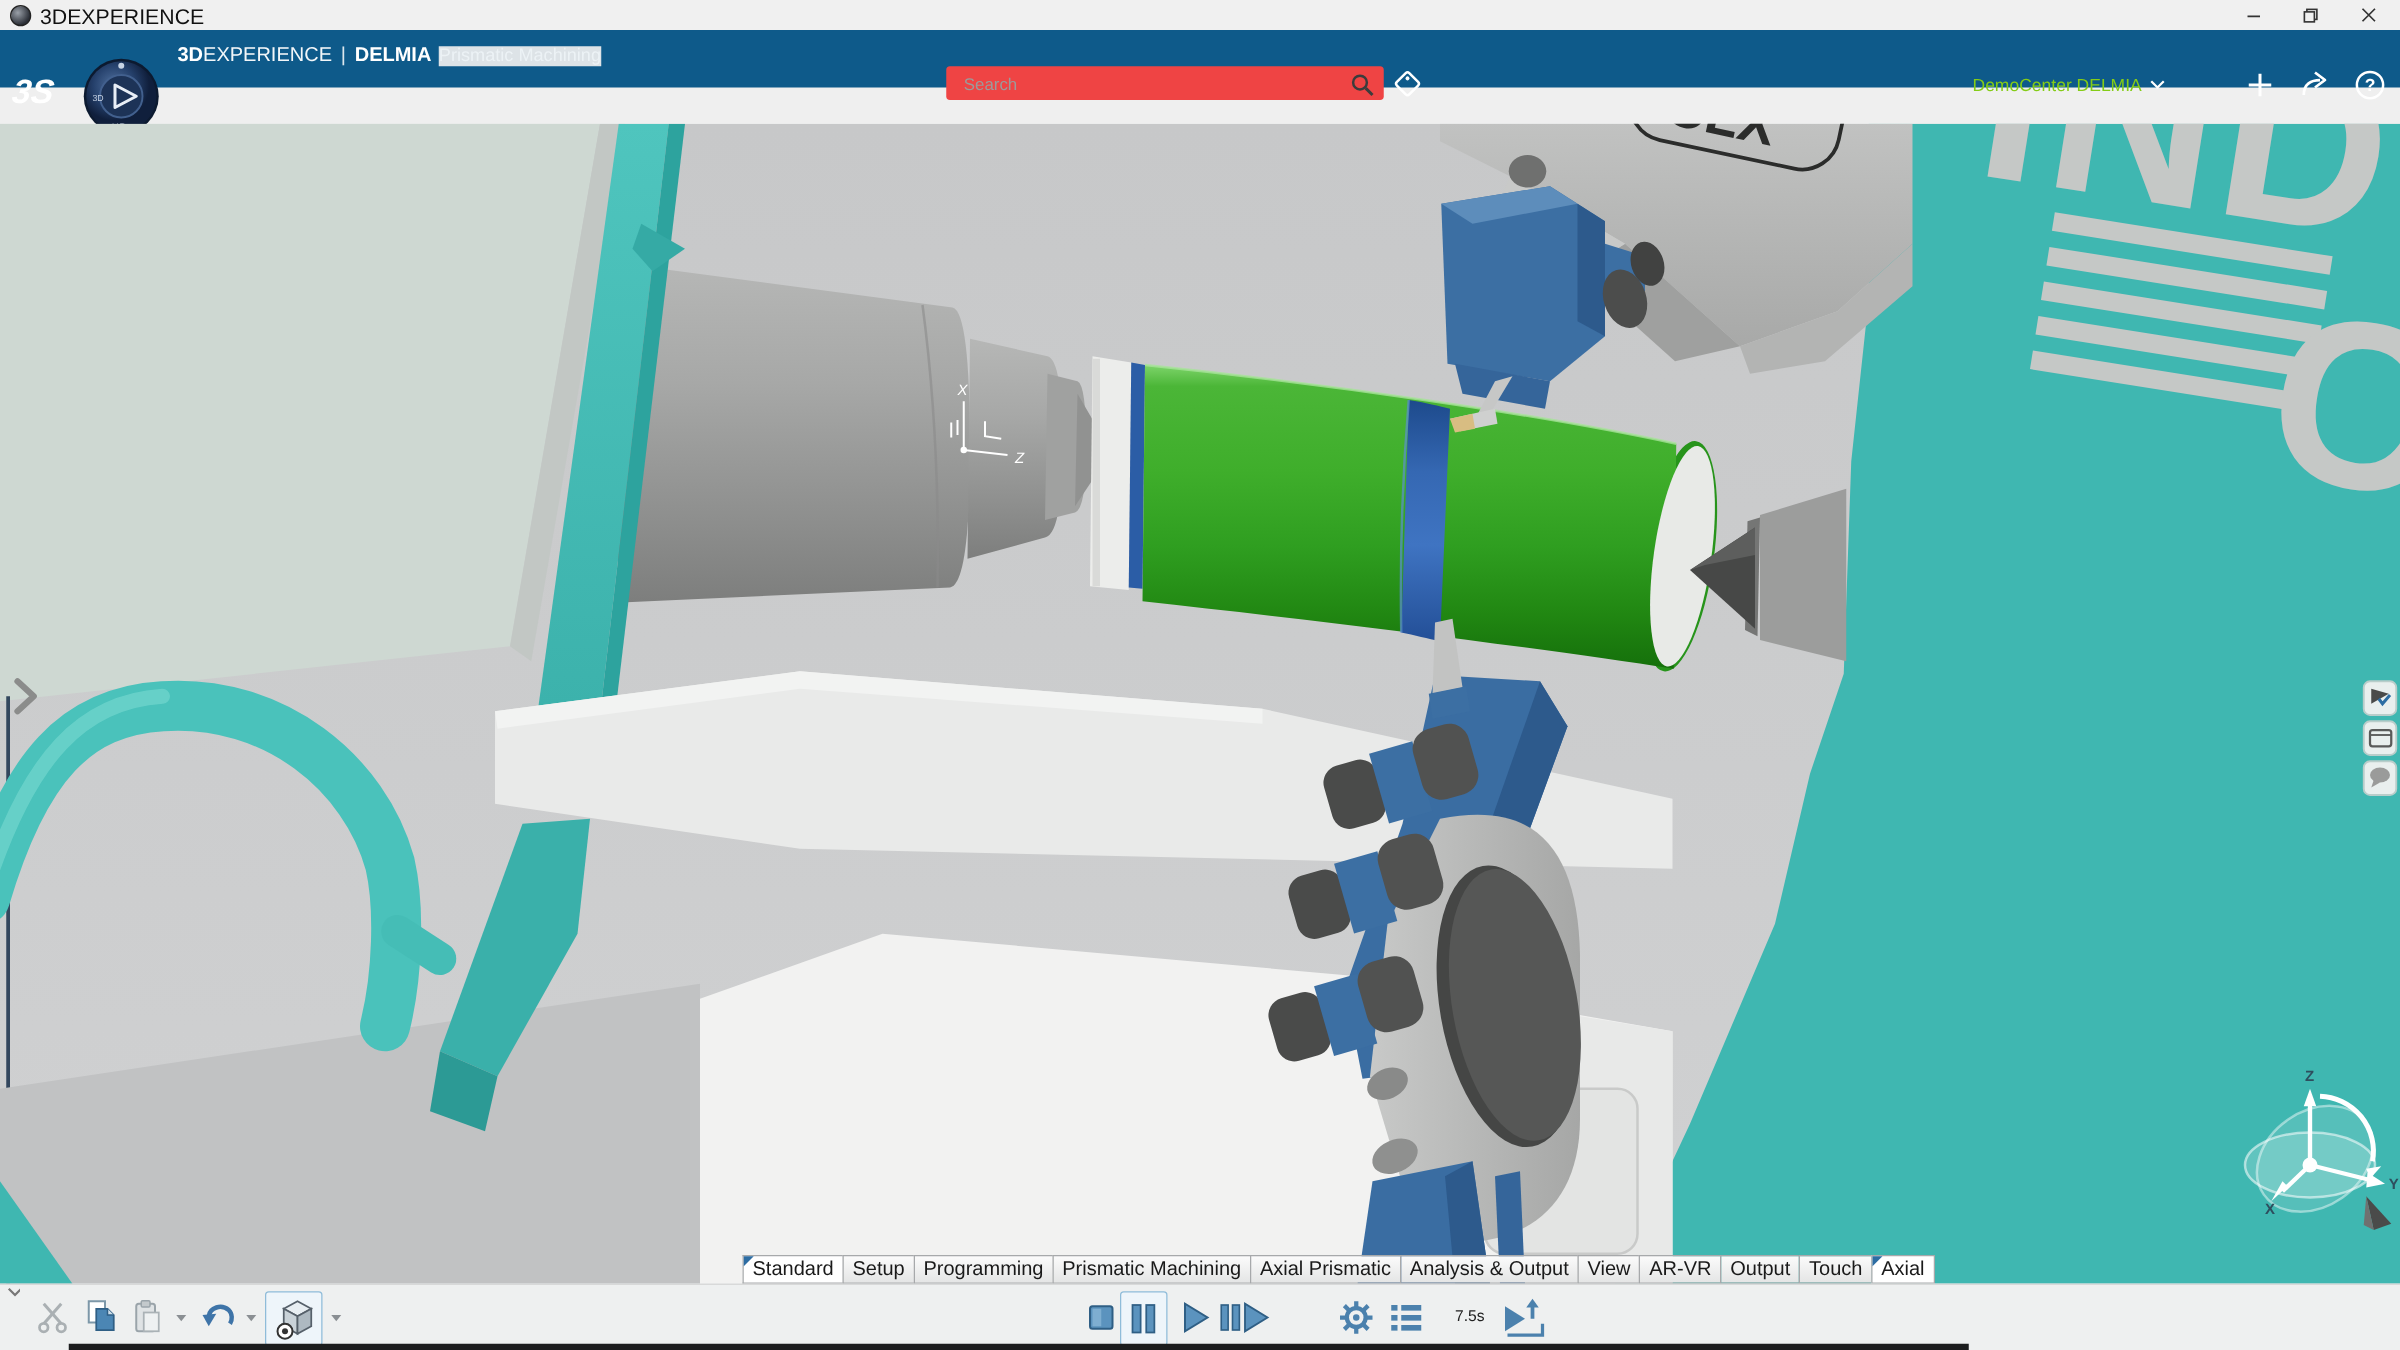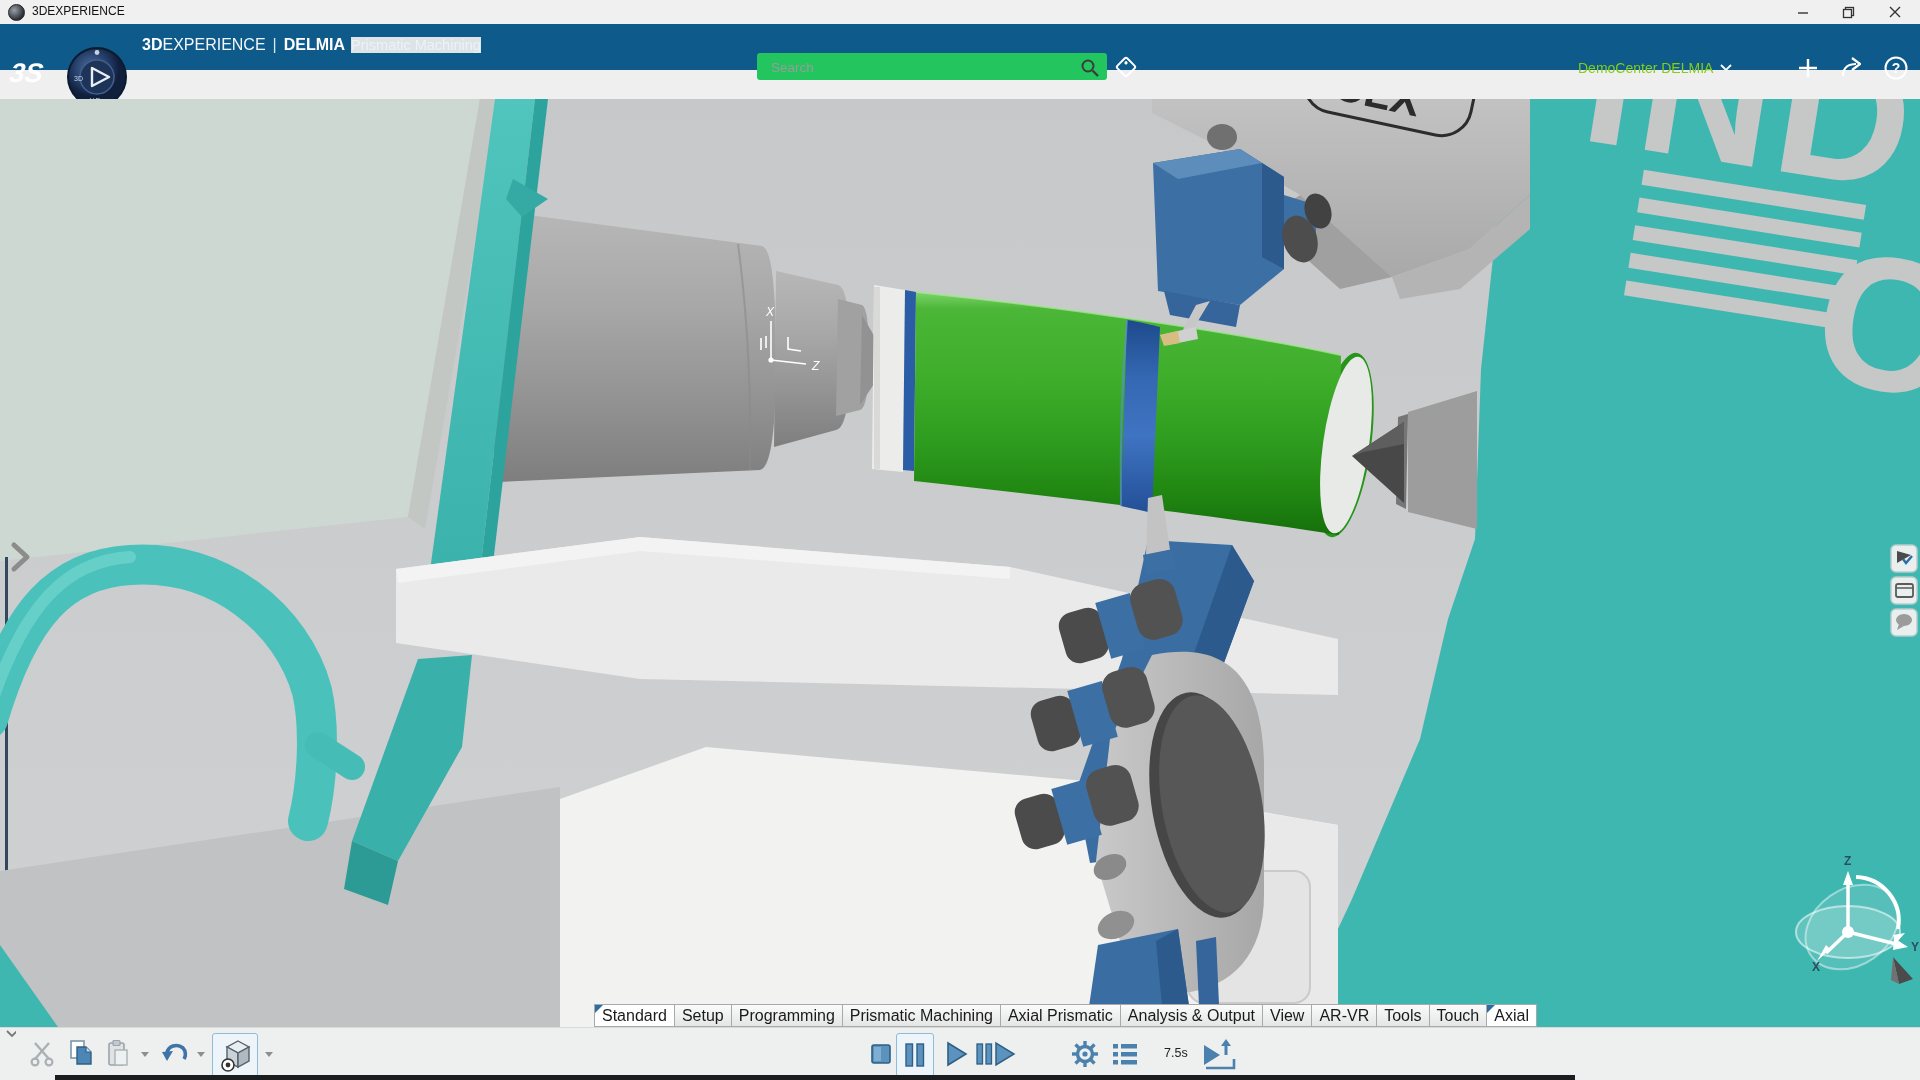--- a/index.html
+++ b/index.html
@@ -2,30 +2,30 @@
 <html><head>
 <meta charset="utf-8">
 <style>
   html,body{margin:0;padding:0;background:#444;}
   .app{position:relative;width:1920px;height:1080px;overflow:hidden;
        font-family:"Liberation Sans","DejaVu Sans",sans-serif;background:#efefef;}
   
   .titlebar{position:absolute;left:0;top:0;width:1920px;height:24px;background:#f0f0f0;}
   .titlebar .appico{position:absolute;left:8px;top:4px;width:15px;height:15px;border-radius:50%;
       background:radial-gradient(circle at 35% 35%,#9aa0a8,#2c3038 70%);border:1px solid #222;}
-  .titlebar .ttl{position:absolute;left:32px;top:4px;font-size:12px;color:#111;}
+  .titlebar .ttl{position:absolute;left:32px;top:4px;font-size:17px;color:#111;}
   .winbtn{position:absolute;top:0;width:45px;height:24px;display:flex;align-items:center;justify-content:center;}
   
   .header{position:absolute;left:0;top:24px;width:1920px;height:46px;background:#0e5a8a;}
   .brand{position:absolute;left:142px;top:12px;color:#fff;font-size:16px;white-space:nowrap;text-align:center;}
   .brand b{font-weight:bold;}
   .brand .lt{font-weight:normal;opacity:.95;}
   .brand .sep{margin:0 7px;opacity:.85;}
   .brand .app{margin-left:6px;font-size:14.5px;opacity:.92;}
-  .searchbox{position:absolute;left:757px;top:29px;width:350px;height:27px;background:#22c55e;border-radius:3px;}
+  .searchbox{position:absolute;left:757px;top:29px;width:350px;height:27px;background:#ef4444;border-radius:3px;}
   .searchbox input{position:absolute;left:12px;top:3px;width:300px;height:20px;border:0;outline:none;
       font-size:13.5px;color:#333;font-family:inherit;background:transparent;}
   .searchbox input::placeholder{color:#9b9b9b;}
   .hico{position:absolute;top:30px;width:28px;height:28px;display:flex;align-items:center;justify-content:center;}
   .usermenu{position:absolute;left:1578px;top:36px;color:#84cc16;font-size:14px;display:flex;align-items:center;gap:7px;cursor:default;}
   .compass{position:absolute;left:66px;top:22px;width:62px;height:62px;}
   .dslogo{position:absolute;left:10px;top:34px;color:#fff;font-size:27px;font-weight:bold;font-style:italic;transform:skewX(-8deg);}
   
   .tabbar{position:absolute;left:0;top:70px;width:1920px;height:29px;background:#f4f5f5;border-bottom:1px solid #e2e3e3;}
   .doc-tab{position:absolute;left:118px;top:4px;padding-bottom:3px;border-bottom:2px solid #1d4f79;
@@ -372,21 +372,21 @@
 
   <div class="ribbon">
     <div class="rtab white"><span class="corner"></span><span>Standard</span></div>
     <div class="rtab"><span>Setup</span></div>
     <div class="rtab"><span>Programming</span></div>
     <div class="rtab"><span>Prismatic Machining</span></div>
     <div class="rtab"><span>Axial Prismatic</span></div>
     <div class="rtab"><span>Analysis &amp; Output</span></div>
     <div class="rtab"><span>View</span></div>
     <div class="rtab"><span>AR-VR</span></div>
-    <div class="rtab"><span>Tools</span></div>
+    <div class="rtab"><span>Output</span></div>
     <div class="rtab"><span>Touch</span></div>
     <div class="rtab white"><span class="corner"></span><span>Axial</span></div>
   </div>
 
   <div class="toolbar">
     <svg class="tcaret" style="left:6px;top:2px" width="12" height="9">
       <path d="M1,1 L6,6 L11,1" fill="none" stroke="#777" stroke-width="1.8"></path>
     </svg>
 
     <div class="tbtn" style="left:24px">

